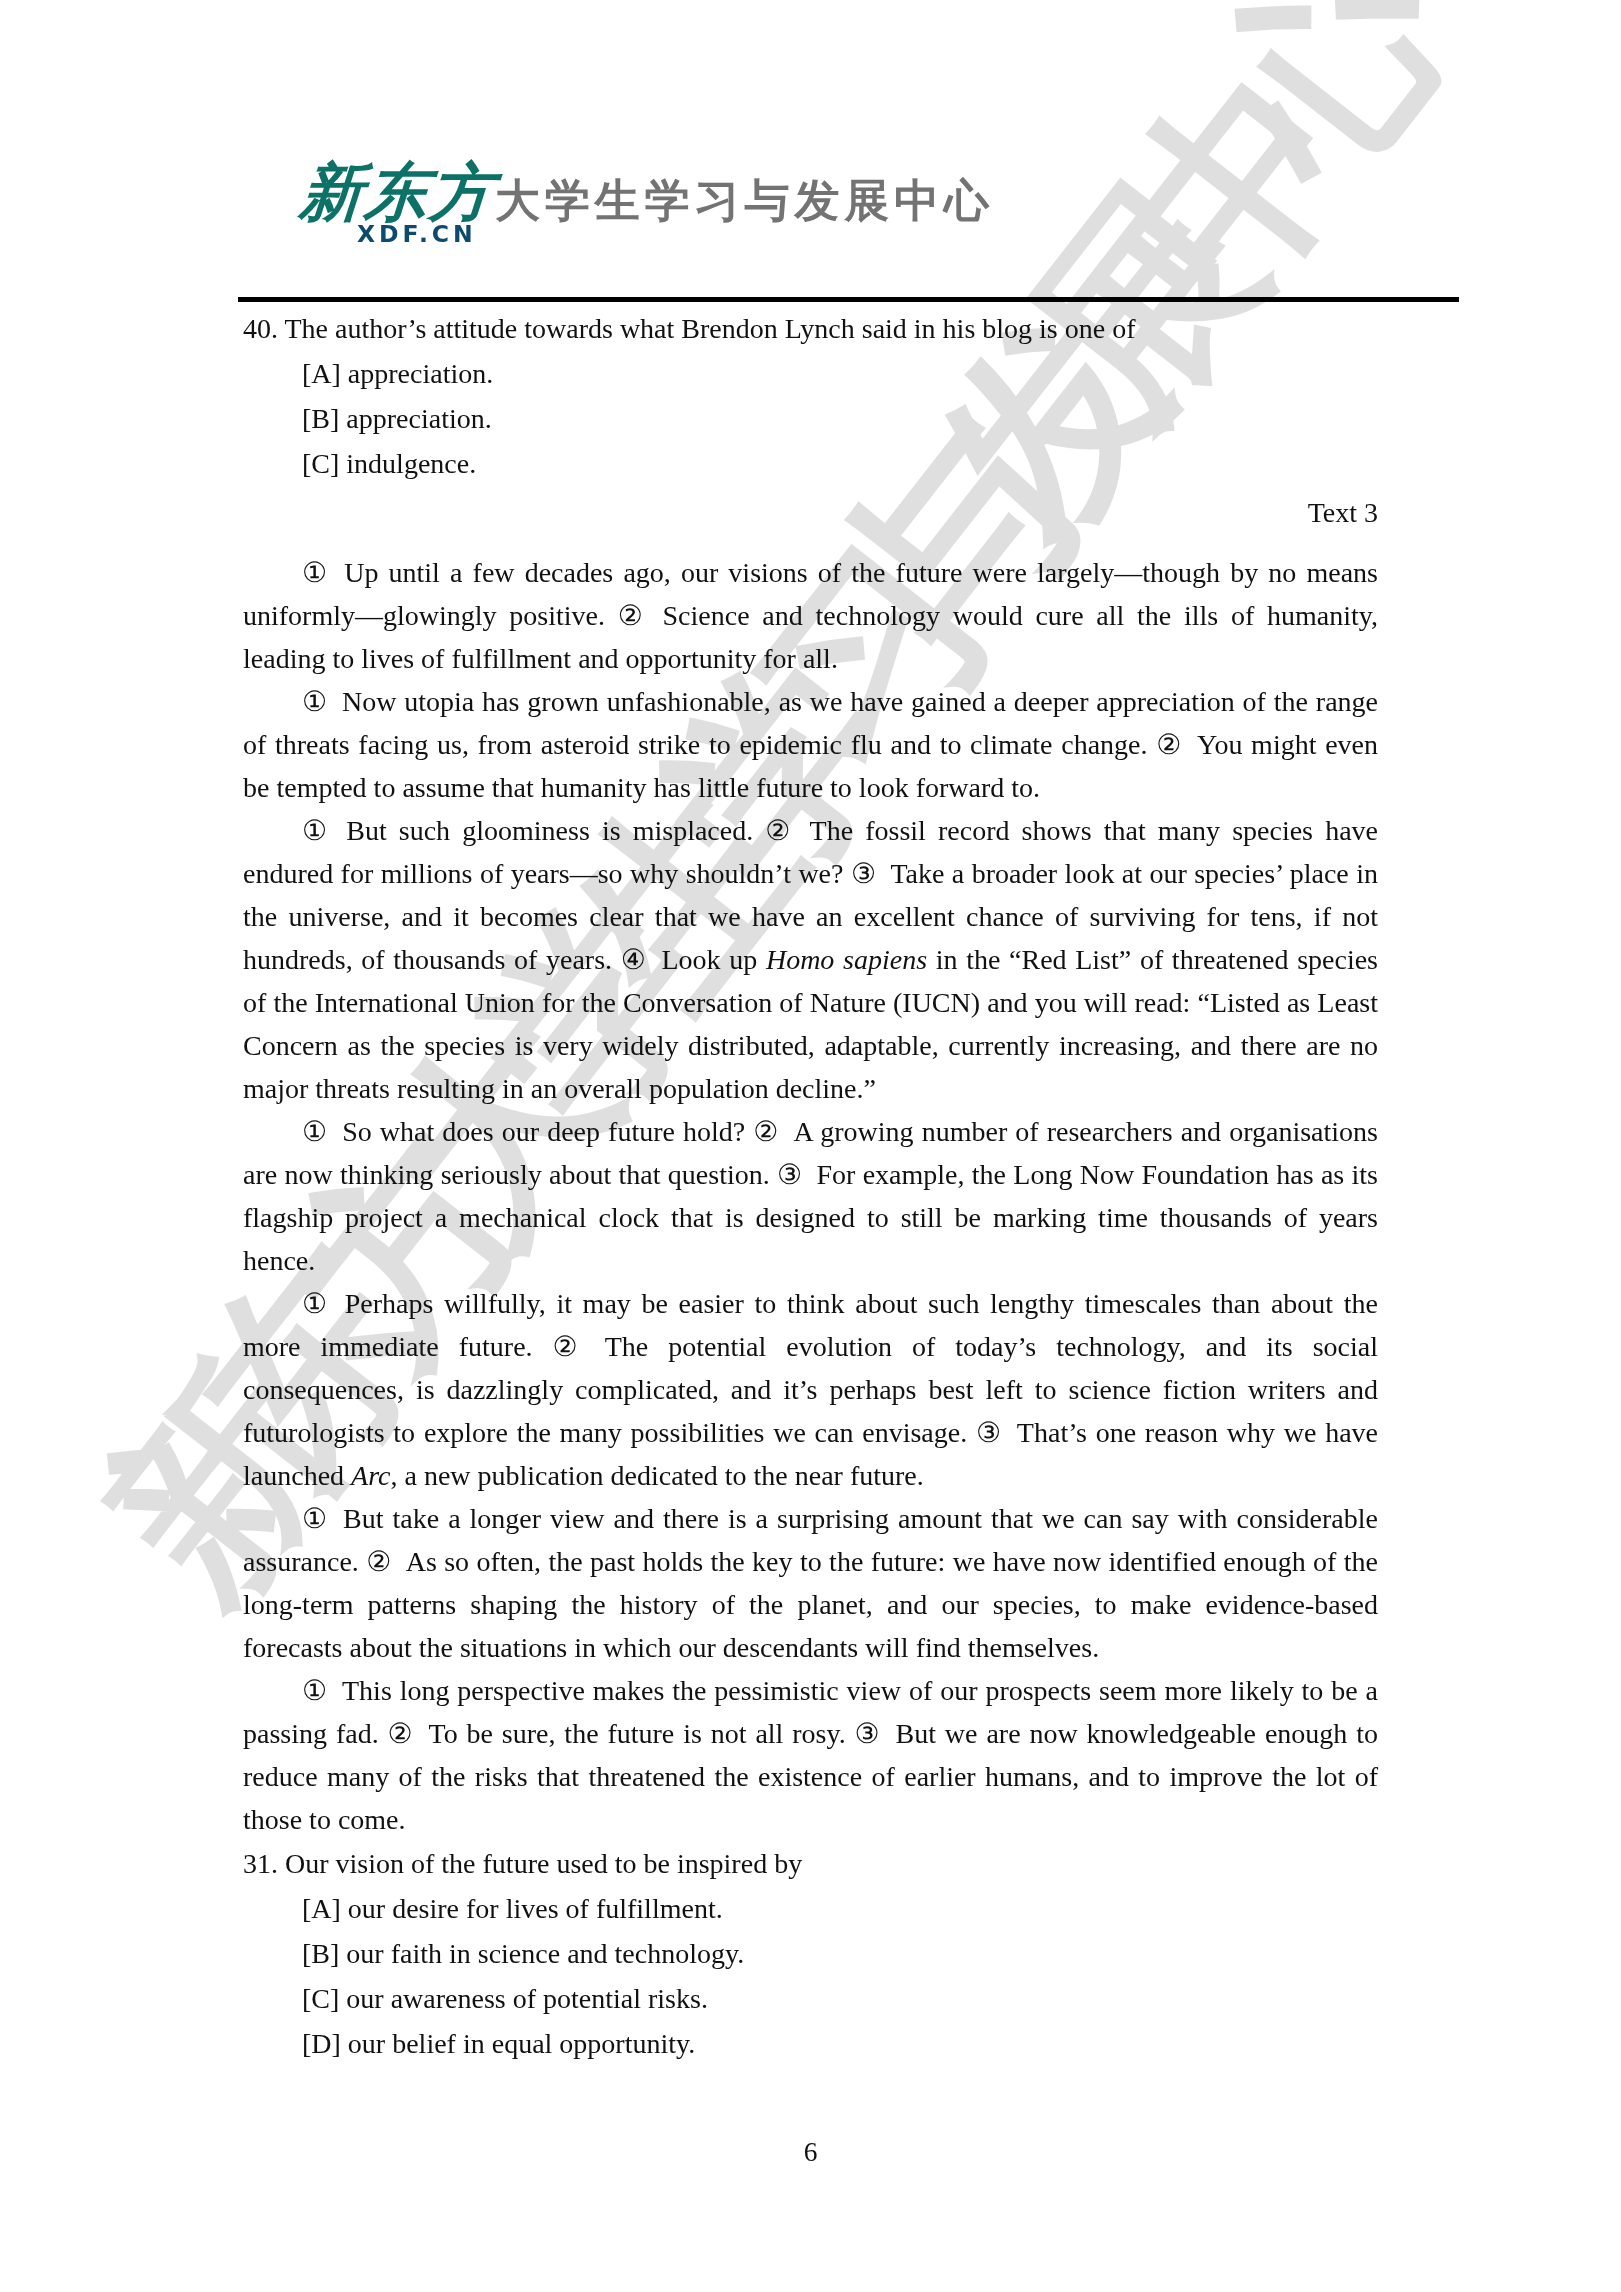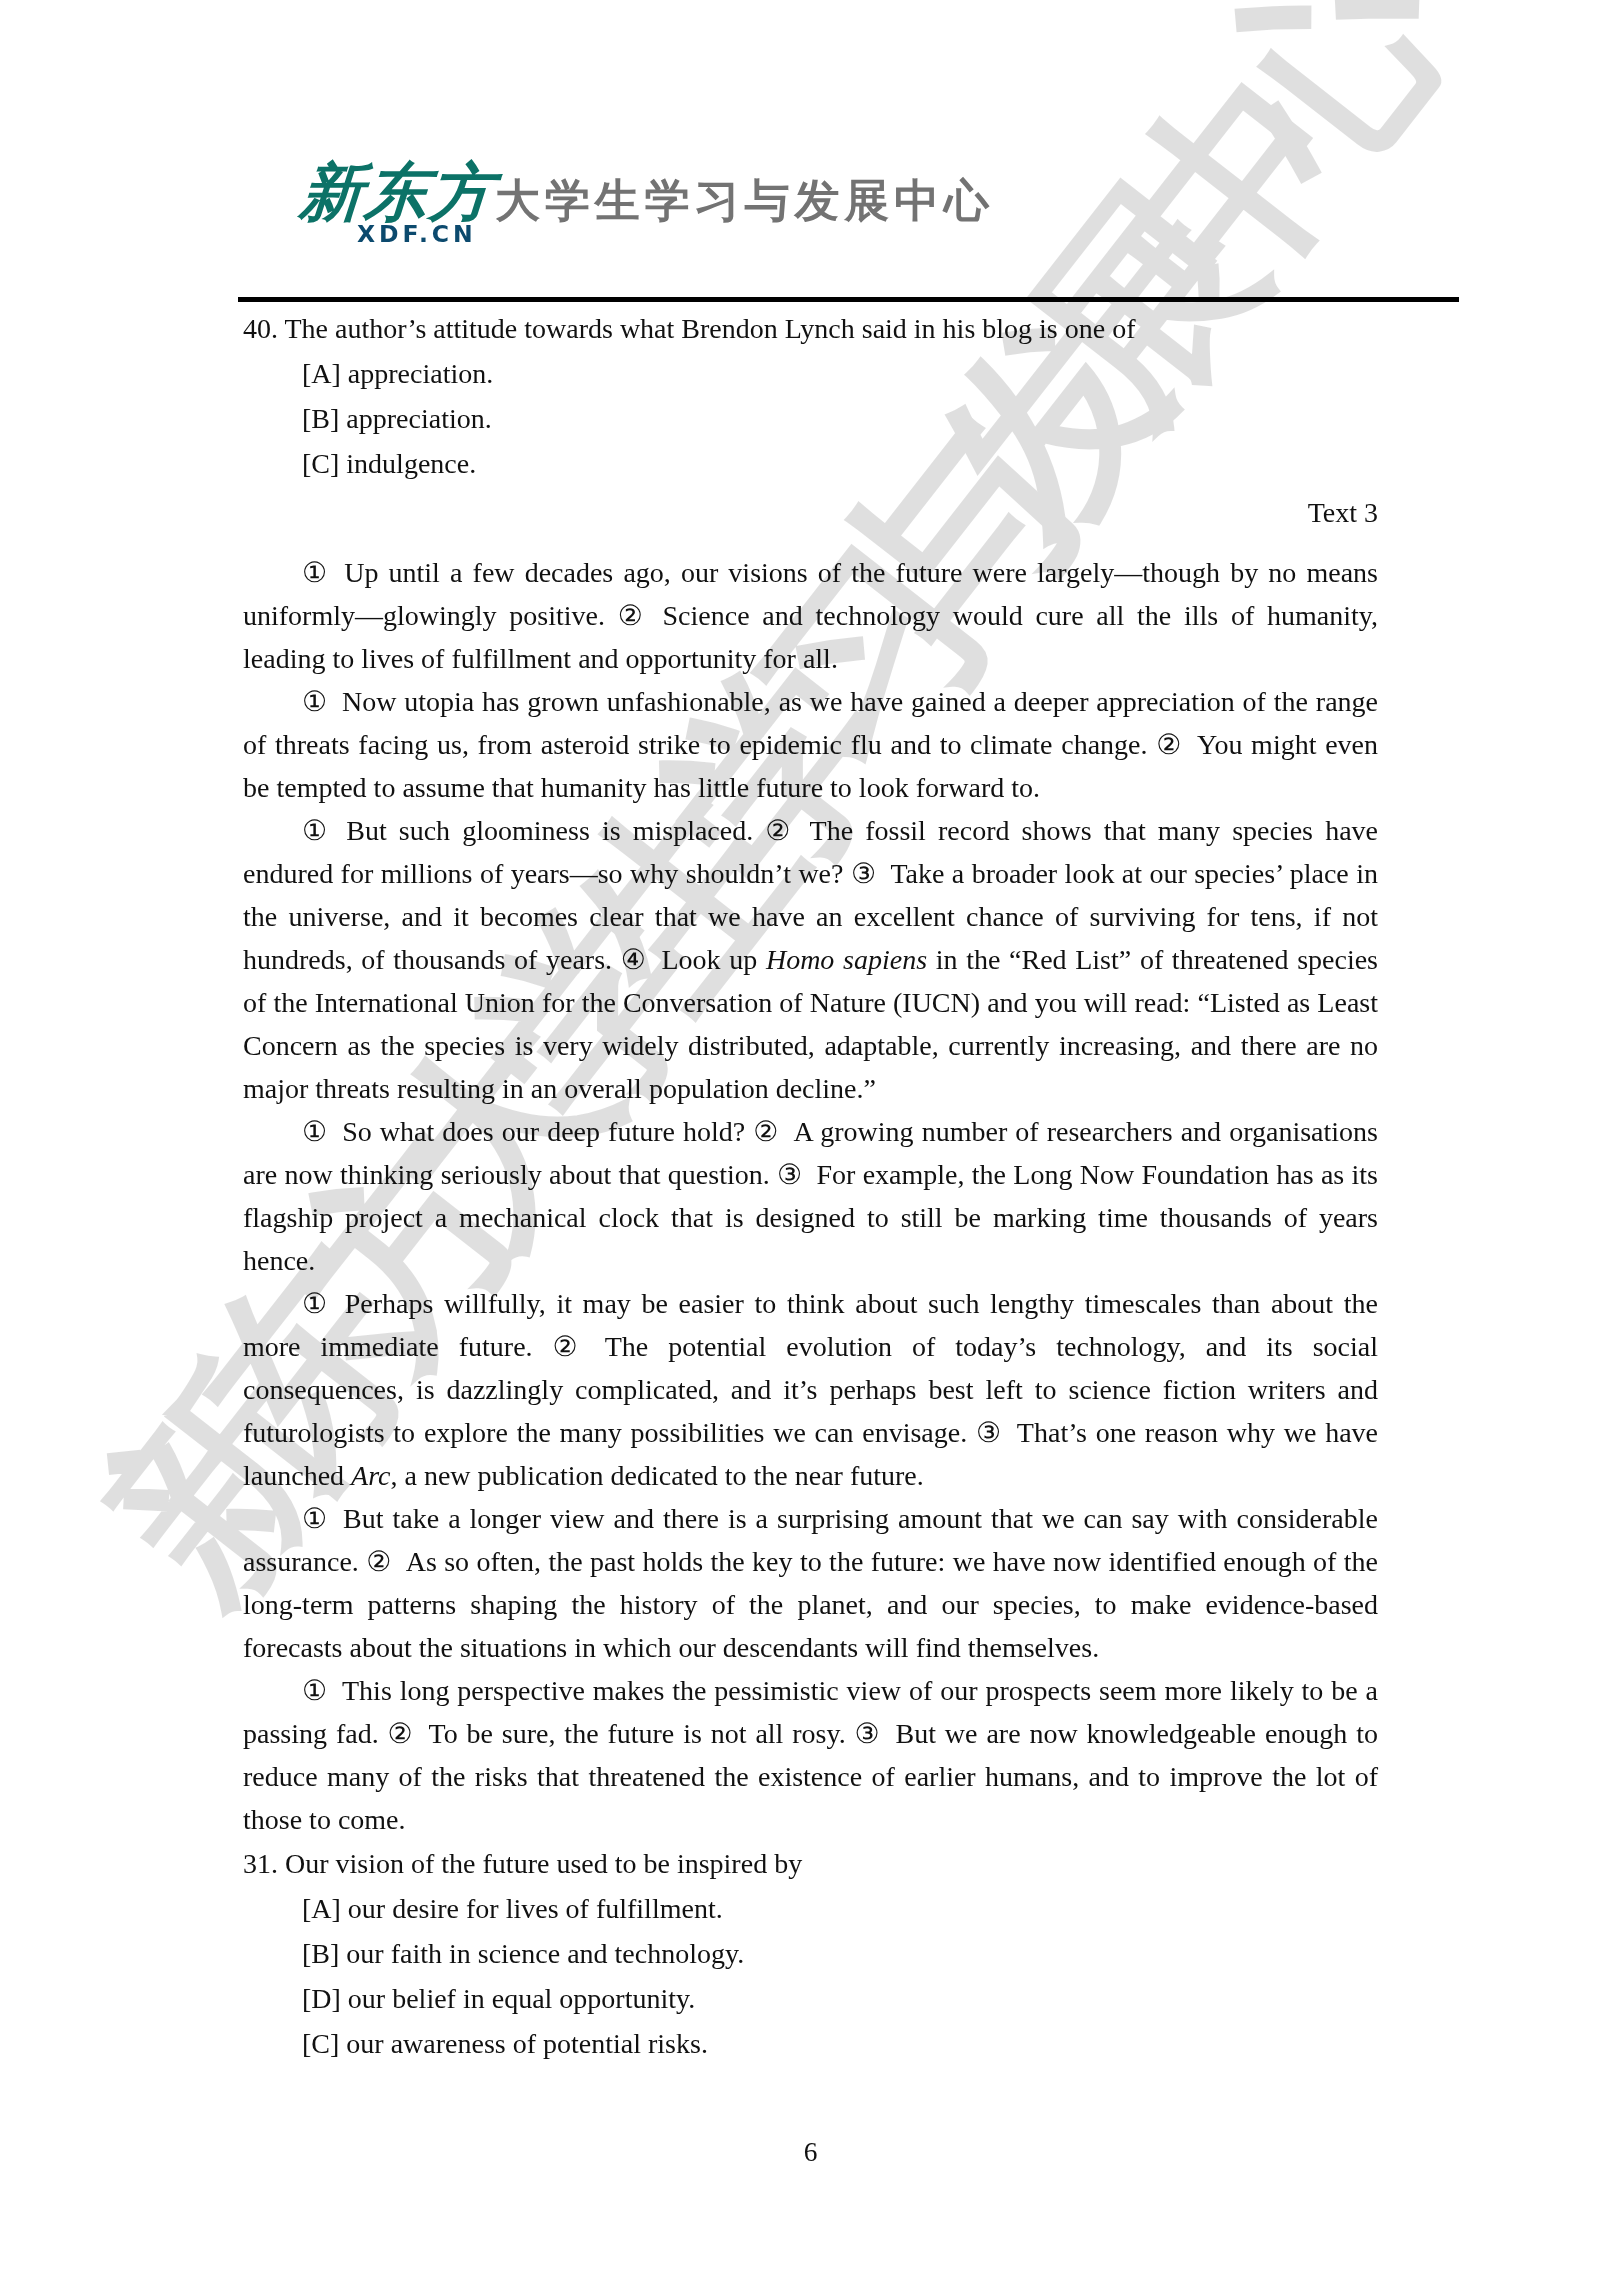--- a/index.html
+++ b/index.html
@@ -95,21 +95,21 @@
     <p class="body"><span>① Now utopia has grown unfashionable, as we have gained a deeper appreciation of the range of threats facing us, from asteroid strike to epidemic flu and to climate change. ② You might even be tempted to assume that humanity has little future to look forward to.</span></p>
     <p class="body"><span>① But such gloominess is misplaced. ② The fossil record shows that many species have endured for millions of years—so why shouldn’t we? ③ Take a broader look at our species’ place in the universe, and it becomes clear that we have an excellent chance of surviving for tens, if not hundreds, of thousands of years. ④ Look up </span><i>Homo sapiens</i><span> in the “Red List” of threatened species of the International Union for the Conversation of Nature (IUCN) and you will read: “Listed as Least Concern as the species is very widely distributed, adaptable, currently increasing, and there are no major threats resulting in an overall population decline.”</span></p>
     <p class="body"><span>① So what does our deep future hold? ② A growing number of researchers and organisations are now thinking seriously about that question. ③ For example, the Long Now Foundation has as its flagship project a mechanical clock that is designed to still be marking time thousands of years hence.</span></p>
     <p class="body"><span>① Perhaps willfully, it may be easier to think about such lengthy timescales than about the more immediate future. ② The potential evolution of today’s technology, and its social consequences, is dazzlingly complicated, and it’s perhaps best left to science fiction writers and futurologists to explore the many possibilities we can envisage. ③ That’s one reason why we have launched </span><i>Arc</i><span>, a new publication dedicated to the near future.</span></p>
     <p class="body"><span>① But take a longer view and there is a surprising amount that we can say with considerable assurance. ② As so often, the past holds the key to the future: we have now identified enough of the long-term patterns shaping the history of the planet, and our species, to make evidence-based forecasts about the situations in which our descendants will find themselves.</span></p>
     <p class="body"><span>① This long perspective makes the pessimistic view of our prospects seem more likely to be a passing fad. ② To be sure, the future is not all rosy. ③ But we are now knowledgeable enough to reduce many of the risks that threatened the existence of earlier humans, and to improve the lot of those to come.</span></p>
 
     <div class="q-line">31. Our vision of the future used to be inspired by</div>
     <div class="opt">[A] our desire for lives of fulfillment.</div>
     <div class="opt">[B] our faith in science and technology.</div>
+    <div class="opt">[C] our awareness of potential risks.</div>
     <div class="opt">[D] our belief in equal opportunity.</div>
-    <div class="opt">[C] our awareness of potential risks.</div>
 
   </div>
 
   <div class="footer">6</div>
 
 </div>
 
 
 </body></html>

